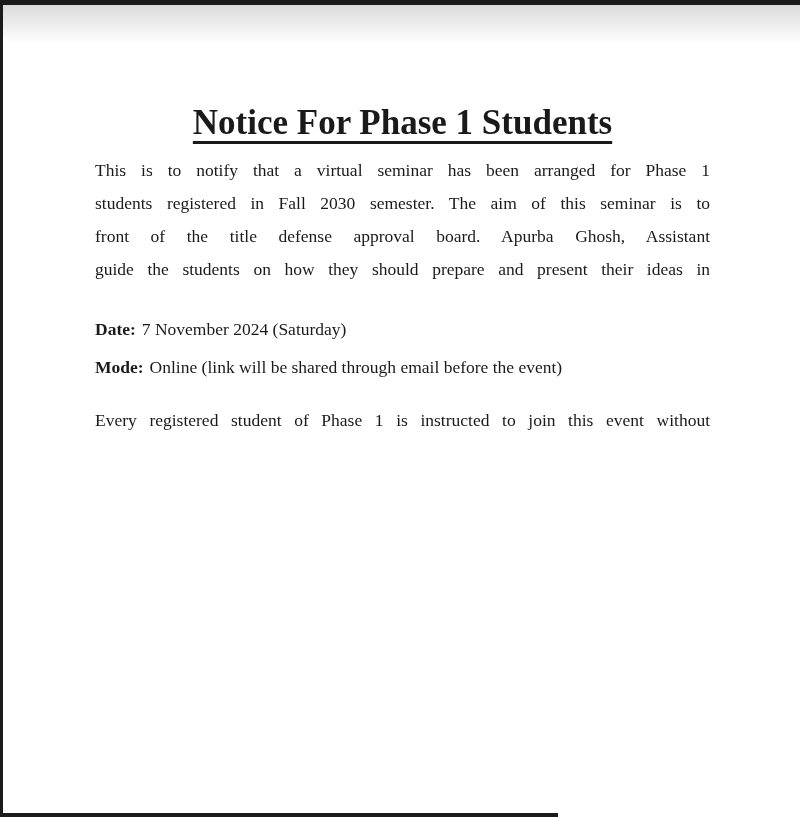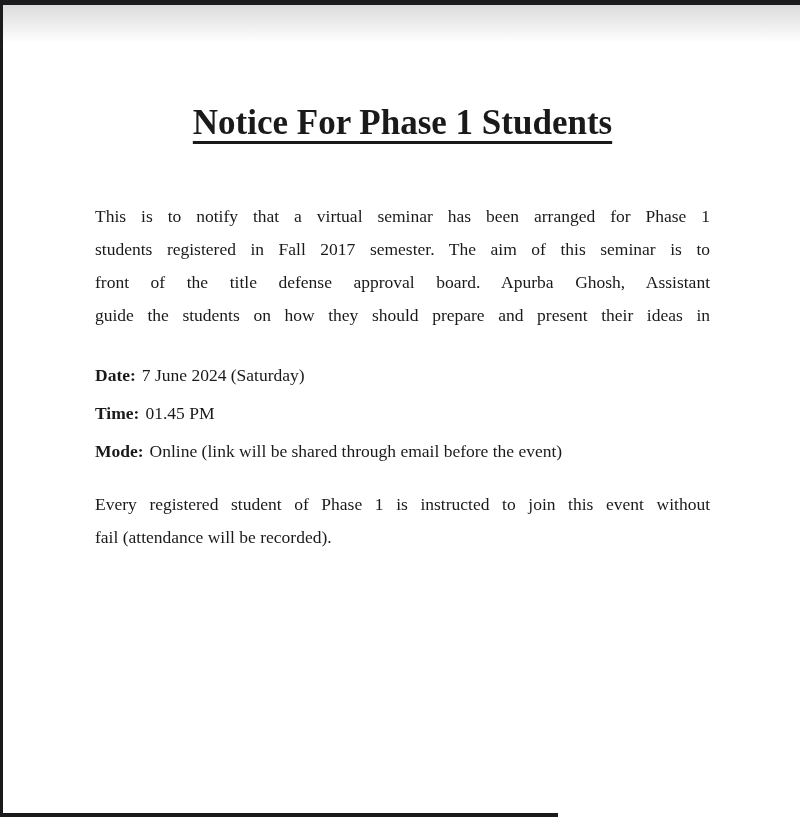--- a/index.html
+++ b/index.html
@@ -16,21 +16,21 @@
 
   .content { position:absolute; left:95px; top:0; width:615px; }
 
   .title { margin-top:92px; text-align:center; font-weight:bold; font-size:35px; line-height:62px; }
   .title .u { text-decoration:underline; text-decoration-thickness:3px; text-underline-offset:7px; }
 
   .para { font-size:17.5px; line-height:33px; }
   .jline { text-align:justify; text-align-last:justify; }
   .jline.last { text-align:justify; text-align-last:left; }
 
-  .p1 { margin-top:46px; }
+  .p1 { }
 
   .schedule { margin-top:24px; font-size:17.5px; line-height:38px; }
   .sched-row b { font-weight:bold; margin-right:6px; }
 
   .p2 { margin-top:18px; }
 </style>
 </head>
 <body>
 
 <div class="stage">
@@ -40,36 +40,32 @@
   <div class="bottombar"></div>
 
   <div class="content">
 
     <div class="title">
       <div><span class="u">Notice For Phase 1 Students</span></div>
     </div>
 
     <div class="para p1">
       <div class="jline">This is to notify that a virtual seminar has been arranged for Phase 1</div>
-      <div class="jline">students registered in Fall 2017 semester. The aim of this seminar is to</div>
+      <div class="jline">students registered in Fall 2030 semester. The aim of this seminar is to</div>
       <div class="jline">front of the title defense approval board. Apurba Ghosh, Assistant</div>
       <div class="jline">guide the students on how they should prepare and present their ideas in</div>
     </div>
 
     <div class="schedule">
       <div class="sched-row">
-        <b>Date:</b><span>7 June 2024 (Saturday)</span>
-      </div>
-      <div class="sched-row">
-        <b>Time:</b><span>01.45 PM</span>
+        <b>Date:</b><span>7 November 2024 (Saturday)</span>
       </div>
       <div class="sched-row">
         <b>Mode:</b><span>Online (link will be shared through email before the event)</span>
       </div>
     </div>
 
     <div class="para p2">
       <div class="jline">Every registered student of Phase 1 is instructed to join this event without</div>
-      <div class="jline last">fail (attendance will be recorded).</div>
     </div>
 
   </div>
 </div>
 
 </body></html>

